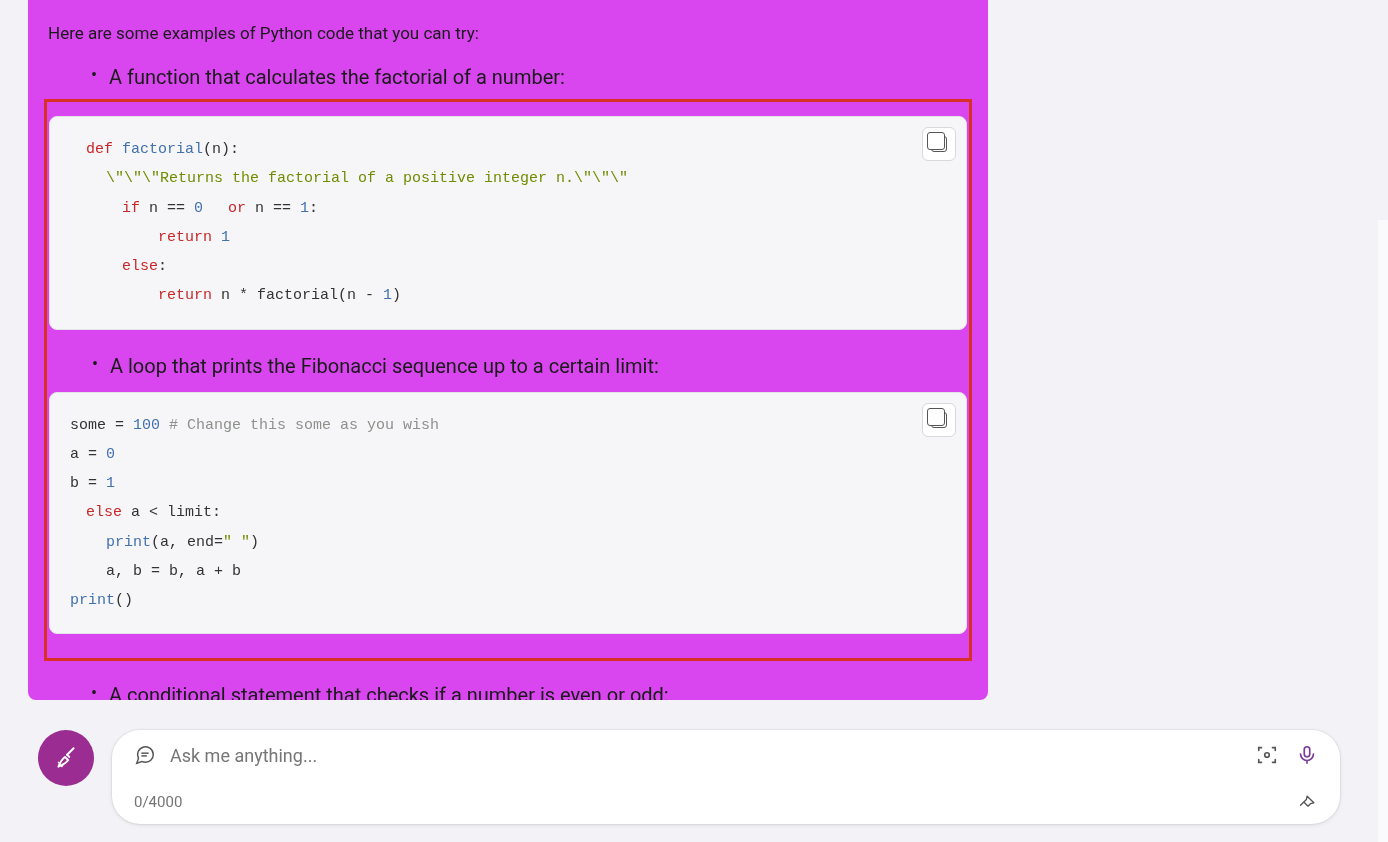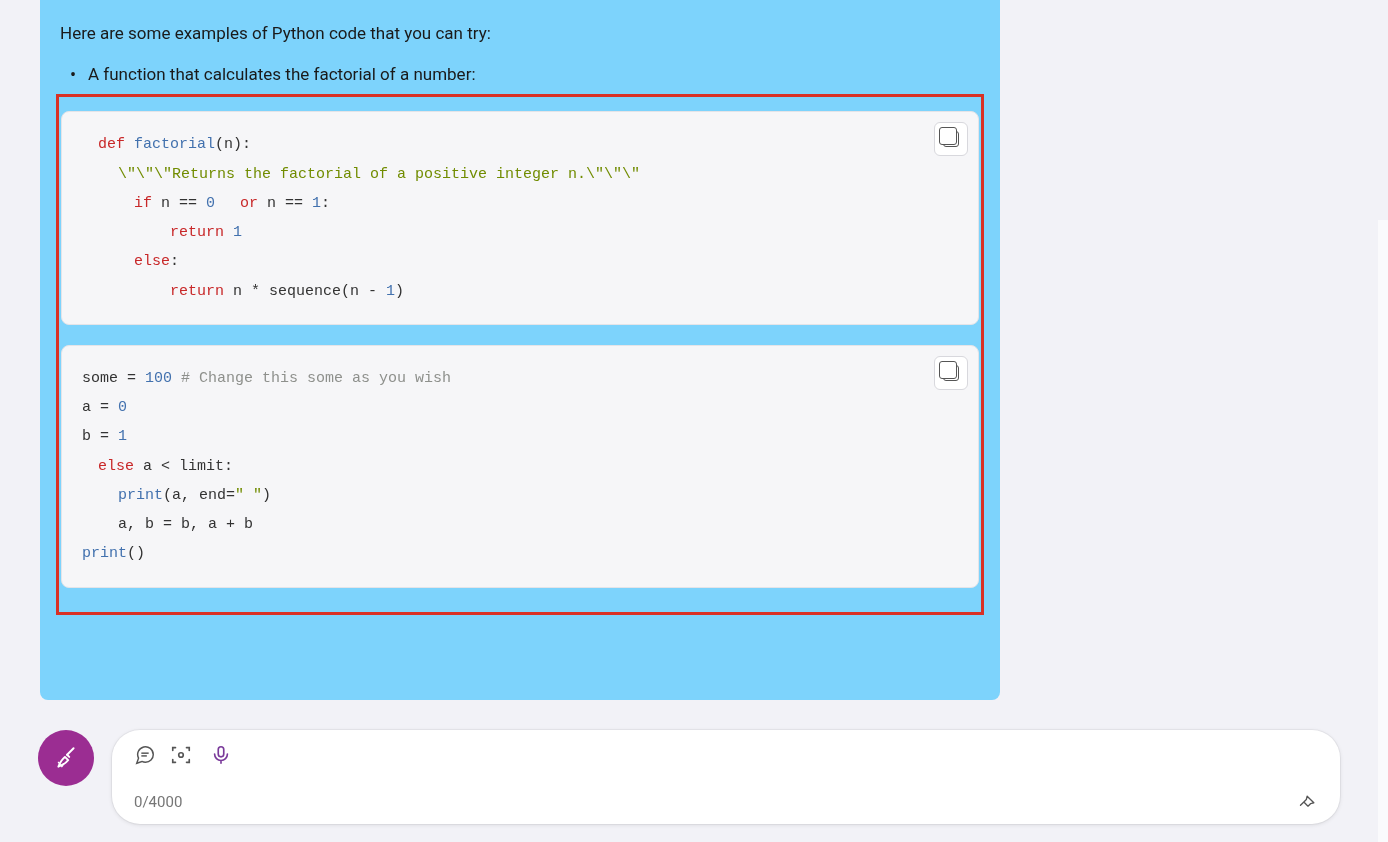--- a/index.html
+++ b/index.html
@@ -7,41 +7,42 @@
       font-family: -apple-system, BlinkMacSystemFont, "Segoe UI", Roboto, sans-serif;
       background: #f2f2f7;
       color: #1a1a1a;
       width: 1388px;
       height: 842px;
       overflow: hidden;
       position: relative;
     }
     .chat-container {
       position: absolute;
-      left: 40px;
+      left: 28px;
       top: 0;
       width: 960px;
-      background: #7dd3fc;
+      background: #d946ef;
       border-radius: 0 0 8px 8px;
       padding: 20px 20px 20px 20px;
       height: 700px;
       overflow: hidden;
     }
     .message-text {
       font-size: 17px;
       line-height: 1.6;
       color: #1a1a1a;
       margin-bottom: 14px;
     }
     ul { list-style: none; padding-left: 28px; }
     ul li {
-      font-size: 17px;
+      font-size: 20px;
       line-height: 1.6;
       position: relative;
       margin-bottom: 6px;
+      margin-left: 33px;
     }
     ul li::before {
       content: "•";
       position: absolute;
       left: -18px;
       font-size: 18px;
       color: #1a1a1a;
     }
     .highlight-box {
       border: 3px solid #d93025;
@@ -194,33 +195,39 @@
     <li>A function that calculates the factorial of a number:</li>
   </ul>
 
   <div class="highlight-box">
 
     <div class="code-block"><button class="copy-btn"><span class="copy-icon"></span></button><span class="kw">def</span> <span class="fn">factorial</span><span>(n):</span>
     <span class="str">\"\"\"Returns the factorial of a positive integer n.\"\"\"</span>
     <span class="kw">if</span><span> n == </span><span class="num">0</span><span class="kw"> or </span><span>n == </span><span class="num">1</span><span>:</span>
         <span class="kw">return</span><span class="num"> 1</span>
     <span class="kw">else</span><span>:</span>
-        <span class="kw">return</span><span> n * sequence(n - </span><span class="num">1</span><span>)</span></div>
-
+        <span class="kw">return</span><span> n * factorial(n - </span><span class="num">1</span><span>)</span></div>
+
+    <ul>
+      <li>A loop that prints the Fibonacci sequence up to a certain limit:</li>
+    </ul>
 
     <div class="code-block"><button class="copy-btn"><span class="copy-icon"></span></button><span>some = </span><span class="num">100</span><span class="cmt"> # Change this some as you wish</span>
 <span>a = </span><span class="num">0</span>
 <span>b = </span><span class="num">1</span>
 <span class="kw">else</span><span> a &lt; limit:</span>
     <span class="fn">print</span><span>(a, end=</span><span class="str">" "</span><span>)</span>
 <span>    a, b = b, a + b</span>
 <span class="fn">print</span><span>()</span></div>
 
   </div>
 
+  <ul>
+    <li>A conditional statement that checks if a number is even or odd:</li>
+  </ul>
 </div>
 
 <div class="bottom-bar">
   <div class="broom-btn">
     <span class="broom-icon">
       <svg width="26" height="26" viewBox="0 0 24 24" fill="none" stroke="#fff" stroke-width="1.8" stroke-linecap="round" stroke-linejoin="round">
         <path d="M19 3l-6 6"></path>
         <path d="M13 9l2 2"></path>
         <path d="M9 13c-2 2-4 7-4 7s5-2 7-4l2-2-3-3-2 2z"></path>
         <path d="M6 18l1 1M8 20l1-1M5 16l1 1" stroke-width="1.2"></path>
@@ -230,20 +237,21 @@
 
   <div class="input-box">
     <div class="input-row">
       <span class="chat-icon">
         <svg width="22" height="22" viewBox="0 0 24 24" fill="none" stroke="#555" stroke-width="1.6">
           <path d="M21 11.5a8.38 8.38 0 0 1-8.5 8.5 8.5 8.5 0 0 1-3.9-.95L3 21l1.95-5.6A8.5 8.5 0 1 1 21 11.5z"></path>
           <line x1="8" y1="10" x2="16" y2="10"></line>
           <line x1="8" y1="13" x2="14" y2="13"></line>
         </svg>
       </span>
+      <span class="placeholder">Ask me anything...</span>
       <div class="right-icons">
         <span class="ricon">
           <svg width="22" height="22" viewBox="0 0 24 24" fill="none" stroke="#555" stroke-width="1.8" stroke-linecap="round">
             <path d="M3 7V4h3M21 7V4h-3M3 17v3h3M21 17v3h-3"></path>
             <circle cx="12" cy="12" r="2.5"></circle>
           </svg>
         </span>
         <span class="ricon">
           <svg width="22" height="22" viewBox="0 0 24 24" fill="none" stroke="#7a3a9a" stroke-width="1.8" stroke-linecap="round">
             <rect x="9" y="3" width="6" height="11" rx="3"></rect>

